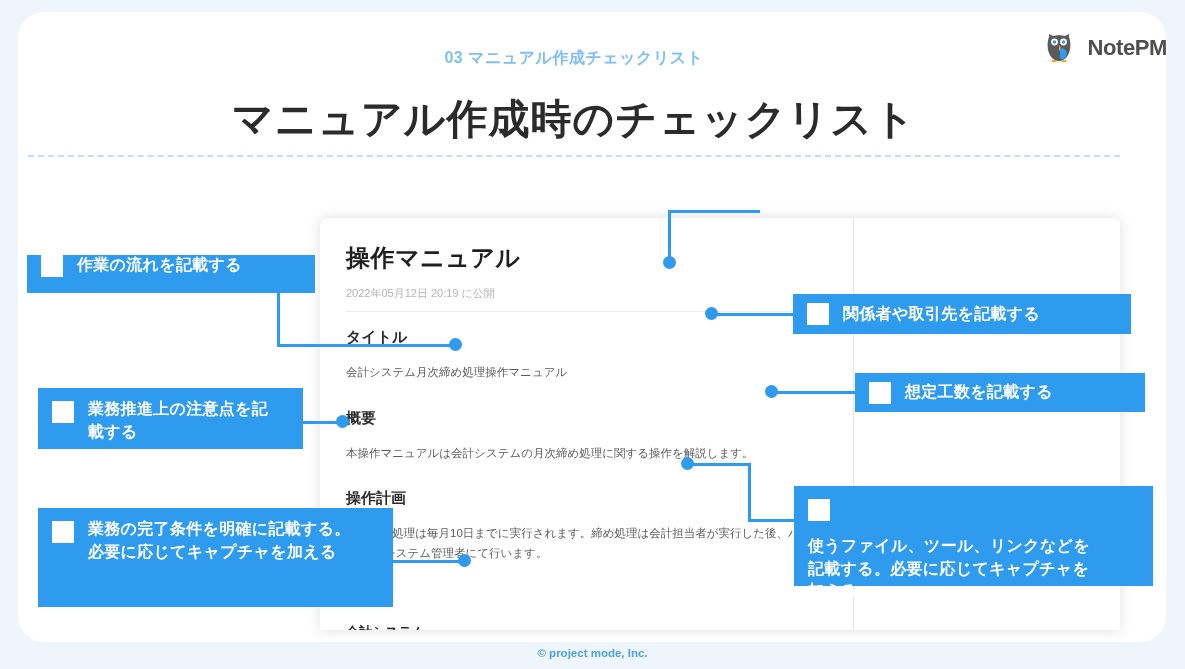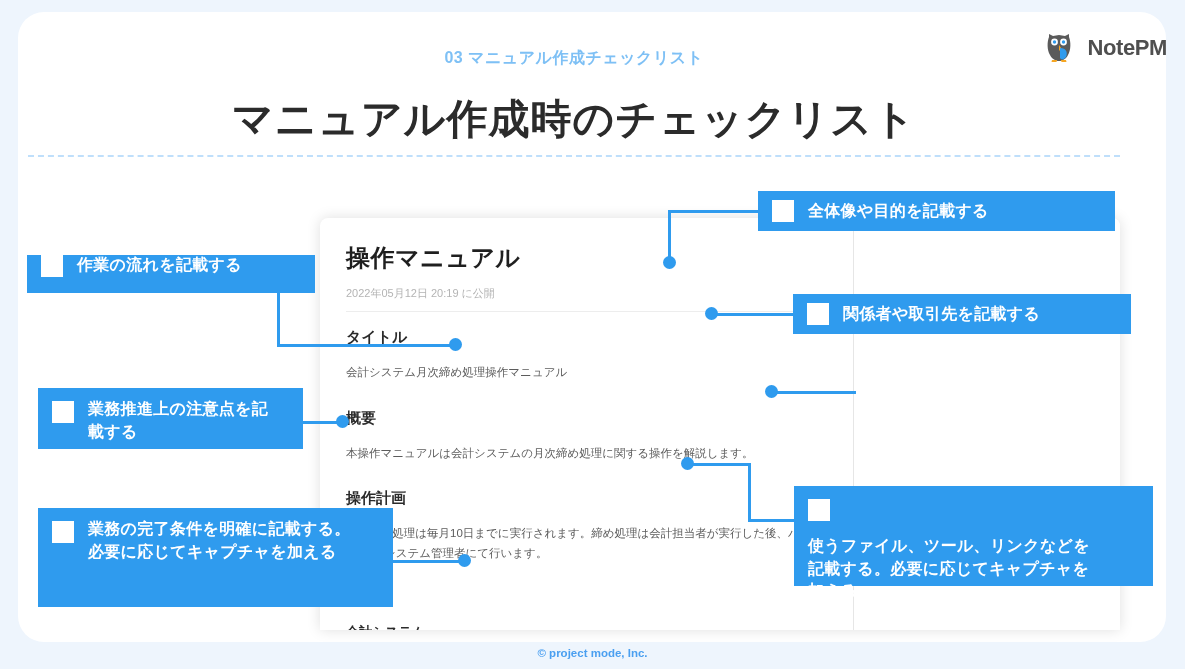--- a/index.html
+++ b/index.html
@@ -182,35 +182,35 @@
   <div class="dot" style="left:336px; top:415px;"></div>
 
   <div class="conn h" style="left:392px; top:560px; width:72px;"></div>
   <div class="dot" style="left:458px; top:554px;"></div>
 
   <div class="callout" style="left:27px; top:255px; width:288px; height:38px; align-items:center; padding-top:0; padding-bottom:17px;">
     <span class="cbox" style="margin-top:0;"></span>
     <span class="ctext">作業の流れを記載する</span>
   </div>
 
-  <div class="callout" style="left:758px; top:191px; width:357px; height:40px; align-items:center; padding-top:0; padding-bottom:0;">
-    <span class="cbox" style="margin-top:0;"></span>
-    <span class="ctext">全体像や目的を記載する</span>
-  </div>
 
   <div class="callout" style="left:793px; top:294px; width:338px; height:40px; align-items:center; padding-top:0; padding-bottom:0;">
     <span class="cbox" style="margin-top:0;"></span>
     <span class="ctext">関係者や取引先を記載する</span>
   </div>
 
   <div class="callout" style="left:38px; top:388px; width:265px; height:61px;">
     <span class="cbox"></span>
     <span class="ctext" style="width:185px;">業務推進上の注意点を記載する</span>
   </div>
 
+  <div class="callout" style="left:855px; top:373px; width:290px; height:39px; align-items:center; padding-top:0; padding-bottom:0;">
+    <span class="cbox" style="margin-top:0;"></span>
+    <span class="ctext">想定工数を記載する</span>
+  </div>
 
   <div class="callout" style="left:38px; top:508px; width:355px; height:99px;">
     <span class="cbox"></span>
     <span class="ctext" style="width:275px;">業務の完了条件を明確に記載する。必要に応じてキャプチャを加える</span>
   </div>
 
   <div class="callout" style="left:794px; top:486px; width:359px; height:100px;flex-direction:column;">
     <span class="cbox"></span>
     <span class="ctext" style="width:282px;">使うファイル、ツール、リンクなどを記載する。必要に応じてキャプチャを加える</span>
   </div>

